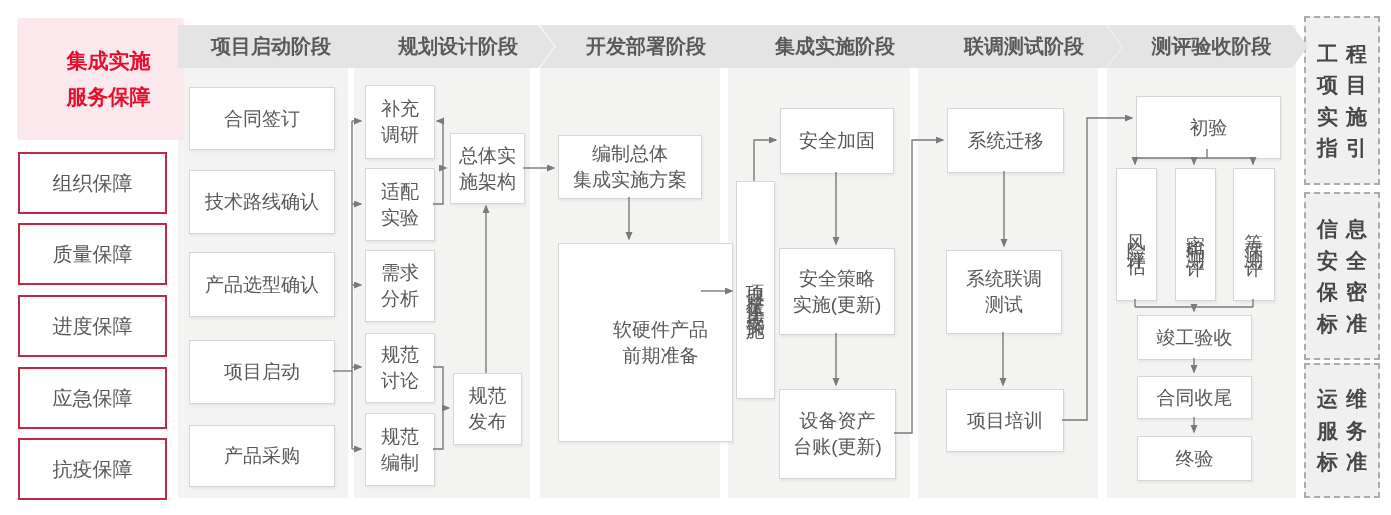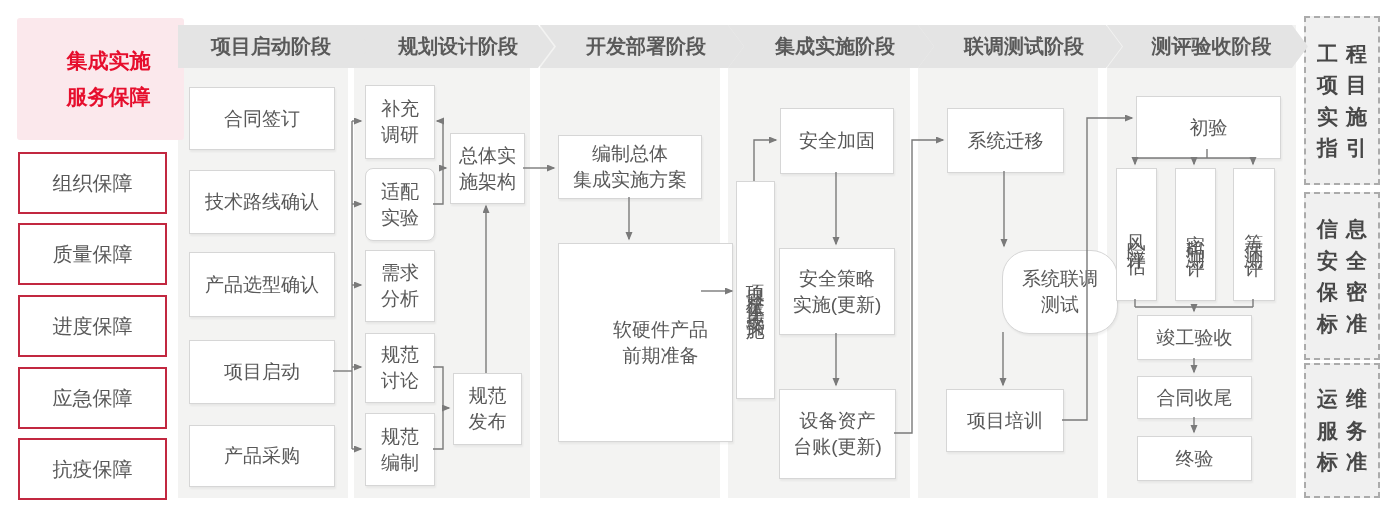--- a/index.html
+++ b/index.html
@@ -62,21 +62,21 @@
   <div class="guard" style="left:18px;top:438px;width:145px;height:58px;">抗疫保障</div>
 
   <div class="node" style="left:189px;top:87px;width:144px;height:61px;">合同签订</div>
   <div class="node" style="left:189px;top:170px;width:144px;height:62px;">技术路线确认</div>
   <div class="node" style="left:189px;top:252px;width:144px;height:63px;">产品选型确认</div>
   <div class="node" style="left:189px;top:340px;width:144px;height:62px;">项目启动</div>
   <div class="node" style="left:189px;top:425px;width:144px;height:60px;">产品采购</div>
 
   <div class="node" style="left:365px;top:85px;width:68px;height:72px;">补充
 调研</div>
-  <div class="node" style="left:365px;top:168px;width:68px;height:71px;border-radius:8px;">适配
+  <div class="node" style="left:365px;top:168px;width:68px;height:71px;">适配
 实验</div>
   <div class="node" style="left:365px;top:250px;width:68px;height:70px;">需求
 分析</div>
   <div class="node" style="left:365px;top:333px;width:68px;height:68px;">规范
 讨论</div>
   <div class="node" style="left:365px;top:413px;width:68px;height:71px;">规范
 编制</div>
   <div class="node" style="left:450px;top:133px;width:73px;height:69px;">总体实
 施架构</div>
   <div class="node" style="left:453px;top:373px;width:67px;height:70px;">规范
@@ -88,21 +88,21 @@
 前期准备</div>
 
   <div class="node vert tall" style="left:736px;top:181px;width:37px;height:216px;">项目整体集成实施</div>
   <div class="node" style="left:780px;top:108px;width:112px;height:64px;">安全加固</div>
   <div class="node" style="left:779px;top:248px;width:114px;height:85px;">安全策略
 实施(更新)</div>
   <div class="node" style="left:779px;top:389px;width:115px;height:88px;">设备资产
 台账(更新)</div>
 
   <div class="node" style="left:947px;top:108px;width:115px;height:63px;">系统迁移</div>
-  <div class="node" style="left:1002px;top:250px;width:114px;height:82px;border-radius:27px;">系统联调
+  <div class="node" style="left:946px;top:250px;width:114px;height:82px;">系统联调
 测试</div>
   <div class="node" style="left:946px;top:389px;width:116px;height:61px;">项目培训</div>
 
   <div class="node" style="left:1136px;top:96px;width:143px;height:61px;text-align:center;">初验</div>
   <div class="node vert eval" style="left:1116px;top:168px;width:39px;height:131px;">风险评估</div>
   <div class="node vert eval" style="left:1175px;top:168px;width:39px;height:131px;">密码测评</div>
   <div class="node vert eval" style="left:1233px;top:168px;width:40px;height:131px;">等保测评</div>
   <div class="node" style="left:1137px;top:315px;width:113px;height:43px;">竣工验收</div>
   <div class="node" style="left:1137px;top:376px;width:113px;height:41px;">合同收尾</div>
   <div class="node" style="left:1137px;top:436px;width:113px;height:43px;">终验</div>

